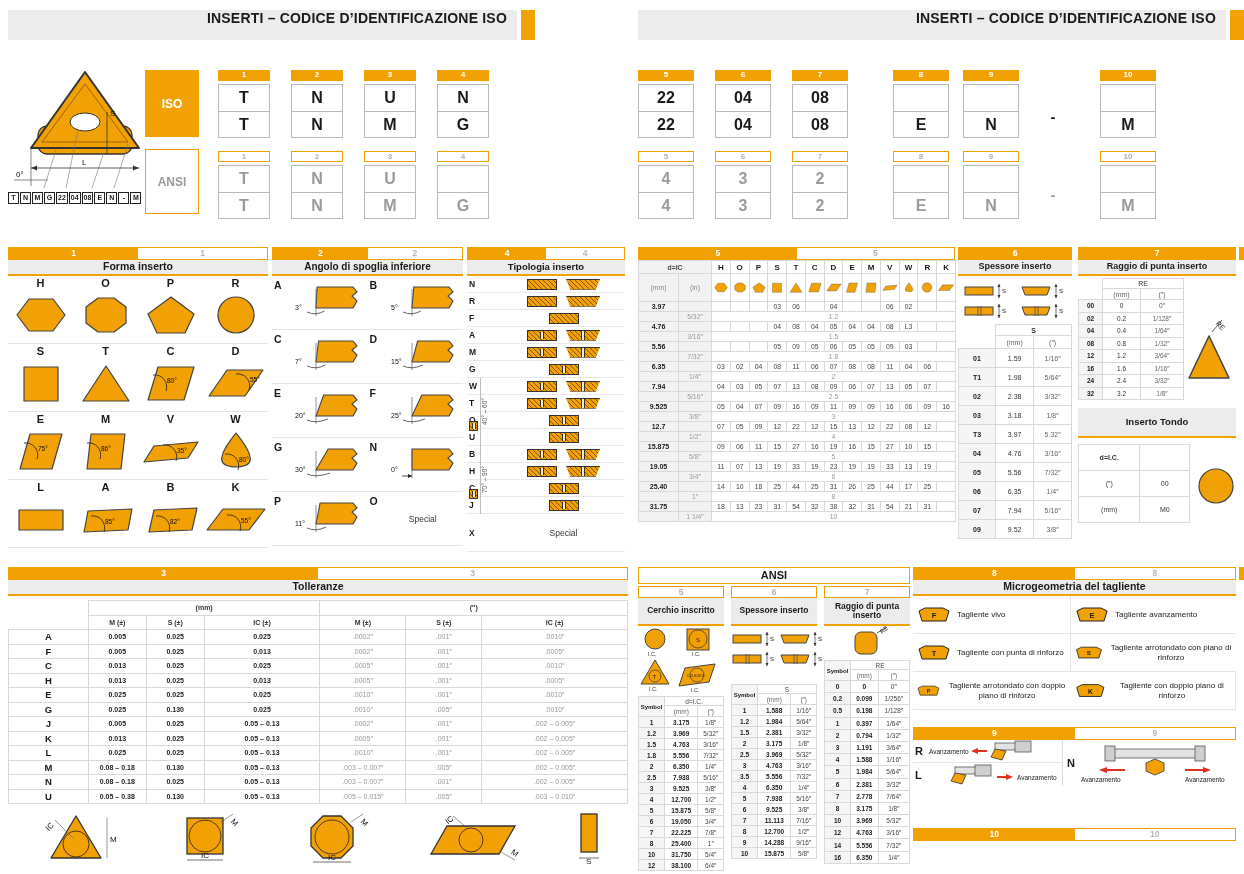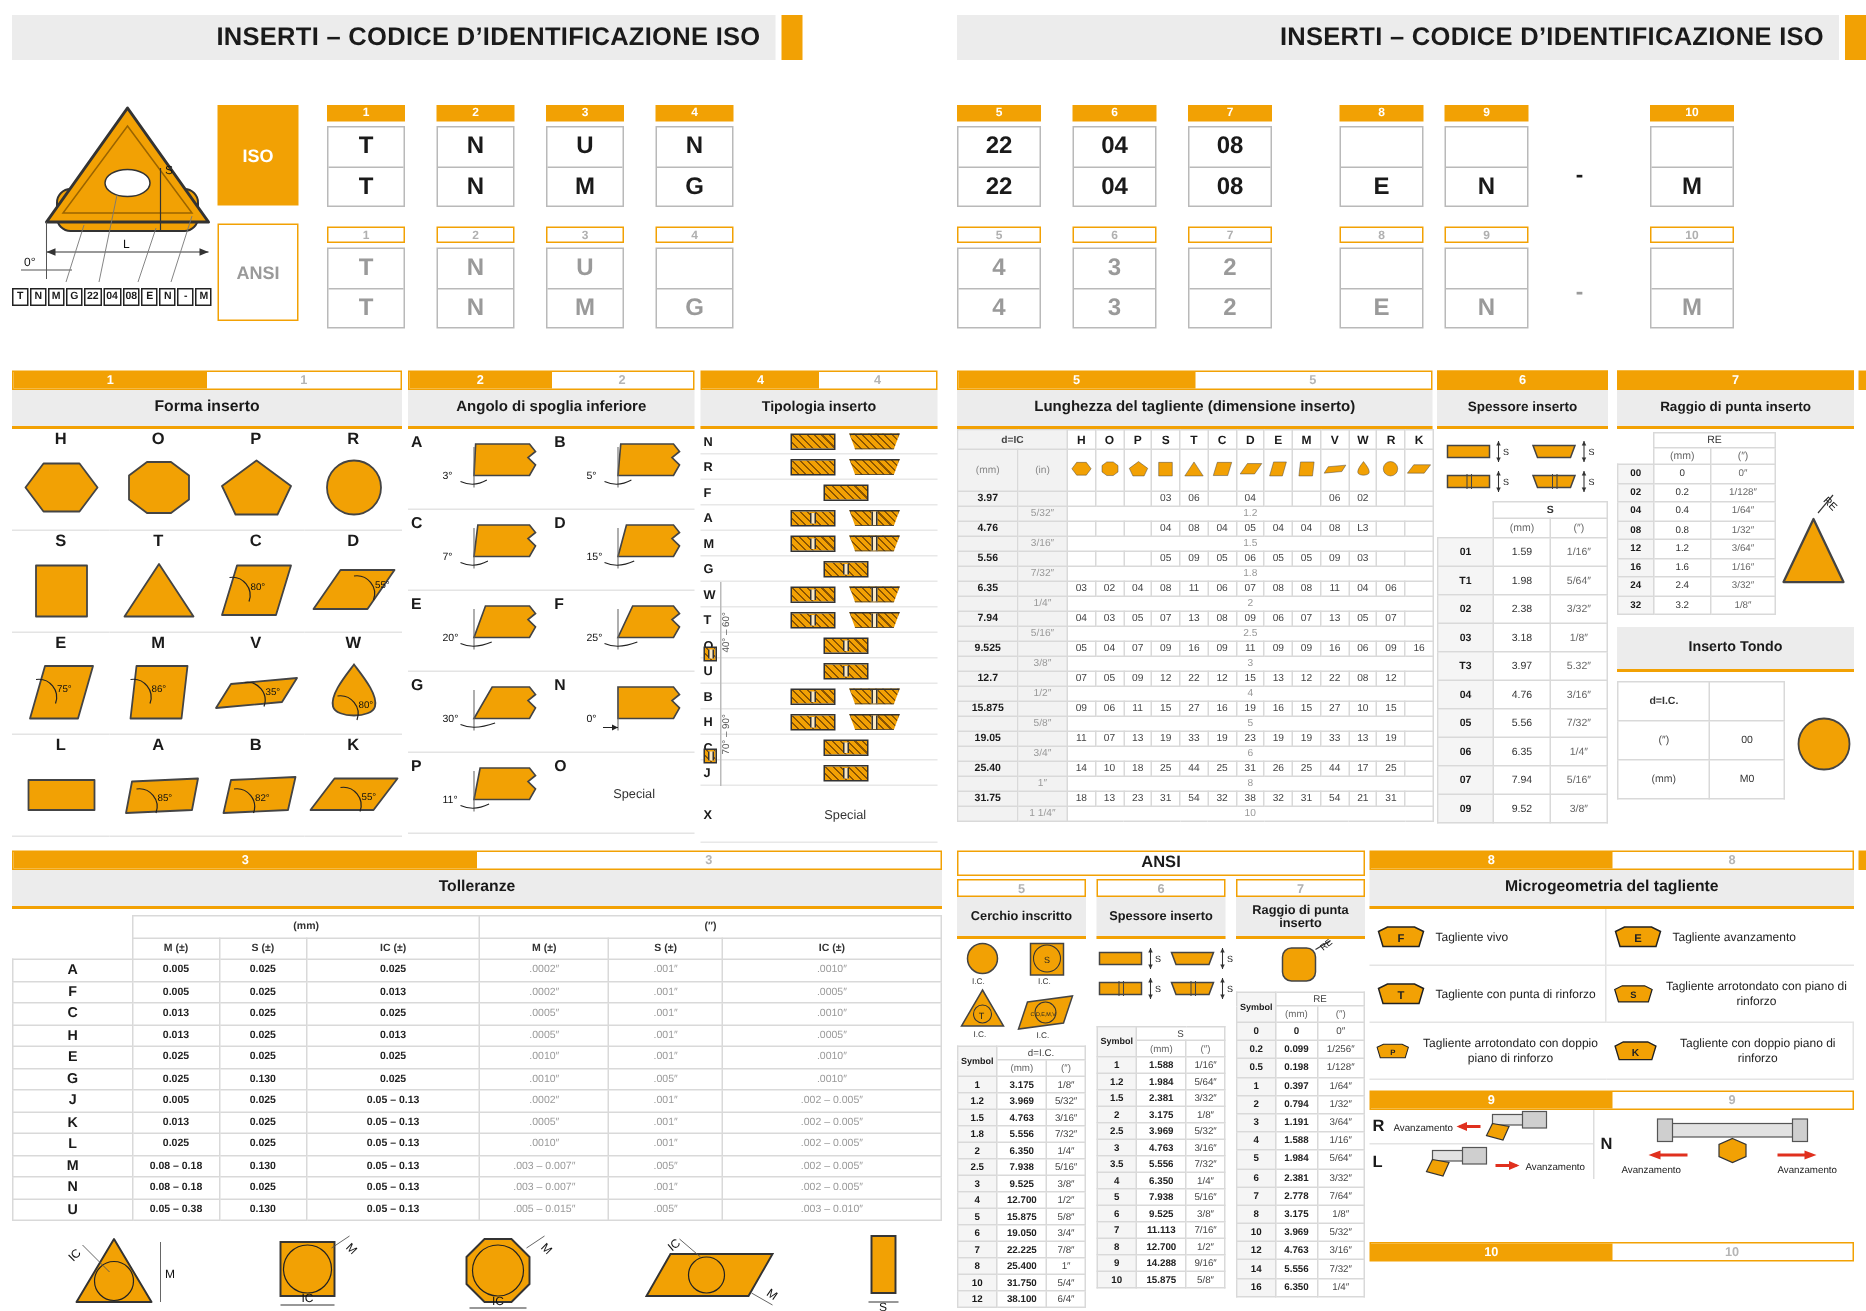--- a/index.html
+++ b/index.html
@@ -1,27 +1,27 @@
 <!DOCTYPE html>
 <html><head>
 <meta charset="utf-8">
 <style>
 :root{--o:#F2A104;--oline:#D99000;--gbar:#ECECEC;--ln:#D9D9D9;--dark:#1a1a1a;--gtx:#9B9B9B;--red:#E0301E;}
 *{box-sizing:border-box}
 body{margin:0;background:#fff}
 #page{position:relative;width:1244px;height:874px;background:#fff;font-family:"Liberation Sans","DejaVu Sans",sans-serif;color:var(--dark);overflow:hidden}
 .abs{position:absolute}
-.hbar{background:var(--gbar);display:flex;align-items:center;justify-content:flex-end;font-weight:bold;font-size:17px;padding-right:10px;letter-spacing:.2px}
+.hbar{background:var(--gbar);display:flex;align-items:flex-start;justify-content:flex-end;font-weight:bold;font-size:14px;padding-right:10px;letter-spacing:.2px}
 .osq{background:var(--o)}
 .split{display:flex;height:13px;border:1px solid var(--o);background:#fff}
 .split>div{flex:1;text-align:center;font-size:8.5px;font-weight:bold;line-height:11px}
 .split .sl{background:var(--o);color:#fff}
 .split .sr{color:#b5b5b5}
 .obar{background:var(--o);border:1px solid var(--o);color:#fff;text-align:center;font-size:8.5px;font-weight:bold;height:13px;line-height:11px}
-.tbar{background:var(--gbar);border-bottom:2px solid var(--o);text-align:center;font-weight:bold;display:flex;align-items:center;justify-content:center;height:26px;font-size:10.5px;line-height:1.05}
+.tbar{background:var(--gbar);border-bottom:2px solid var(--o);text-align:center;font-weight:bold;display:flex;align-items:center;justify-content:center;height:16px;font-size:10.5px;line-height:1.05}
 .codecol{width:52px;display:inline-block;vertical-align:top}
 .cgroup{display:flex;gap:21px}
 .cnum{height:11px;line-height:10px;text-align:center;font-size:8px;font-weight:bold}
 .cnum.filled{background:var(--o);color:#fff}
 .cnum.outline{border:1px solid var(--o);color:#b0b0b0;margin-top:13px;line-height:9px}
 .cbox{border:1px solid #b9b9b9;margin-top:3px;background:#fff}
 .cbox div{height:26px;line-height:26px;text-align:center;font-weight:bold;font-size:16px}
 .cbox div+div{border-top:1px solid #b9b9b9}
 .cbox.gray div{color:#9a9a9a}
 .isolab{background:var(--o);color:#fff;font-weight:bold;font-size:12px;display:flex;align-items:center;justify-content:center}
@@ -591,21 +591,20 @@
           <div class="slot"></div>
         </div>
       </div>
   </div>
 
   <div class="abs" style="left:638px;top:247px;width:317px">
     <div class="split">
         <div class="sl">5</div>
         <div class="sr">5</div>
       </div>
-    <div class="tbar" style="font-size:10px">Lunghezza del tagliente (dimensione inserto)</div>
     <div id="t5wrap">
         <table class="t5">
           <colgroup>
             <col style="width:40px">
             <col style="width:33px">
             <col style="width:18.77px">
             <col style="width:18.77px">
             <col style="width:18.77px">
             <col style="width:18.77px">
             <col style="width:18.77px">

